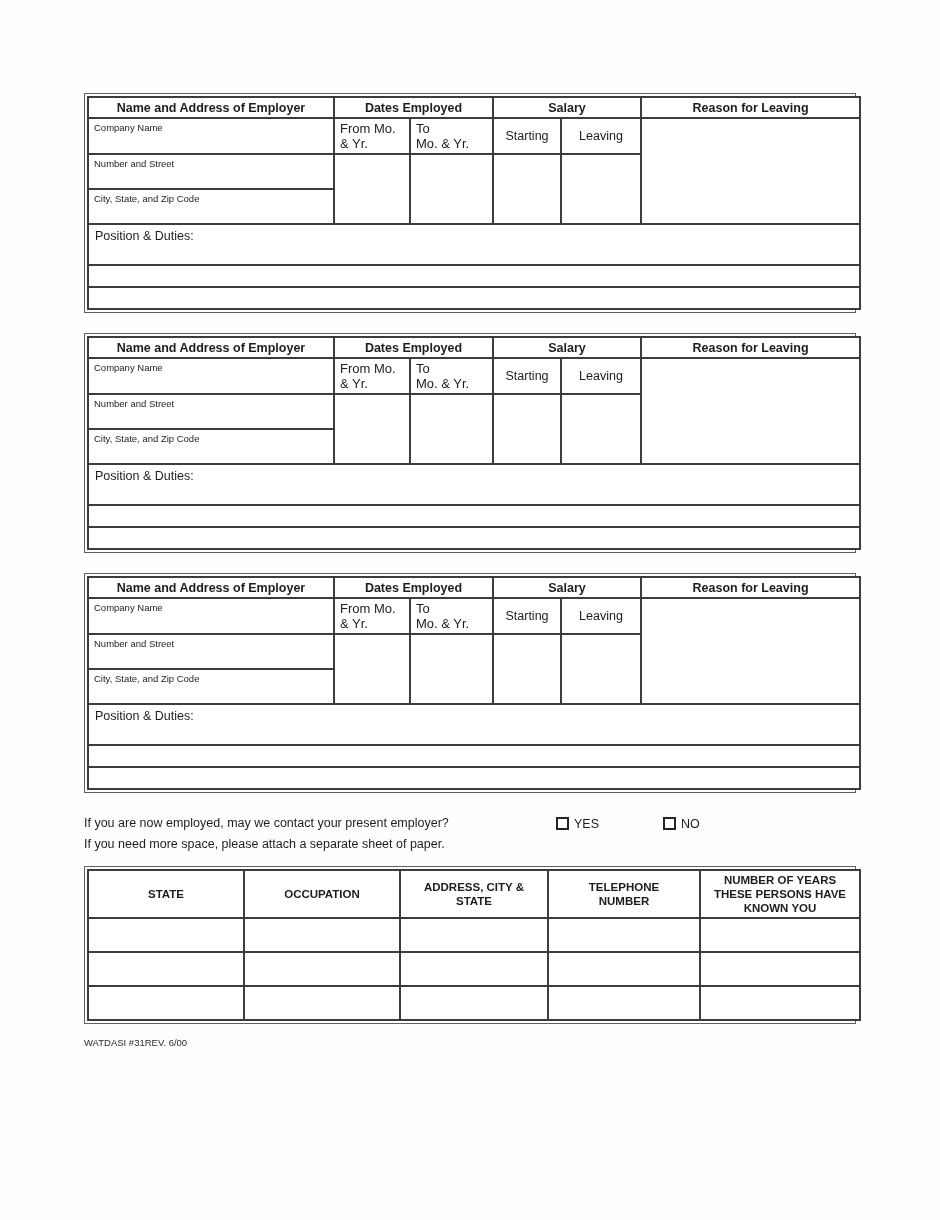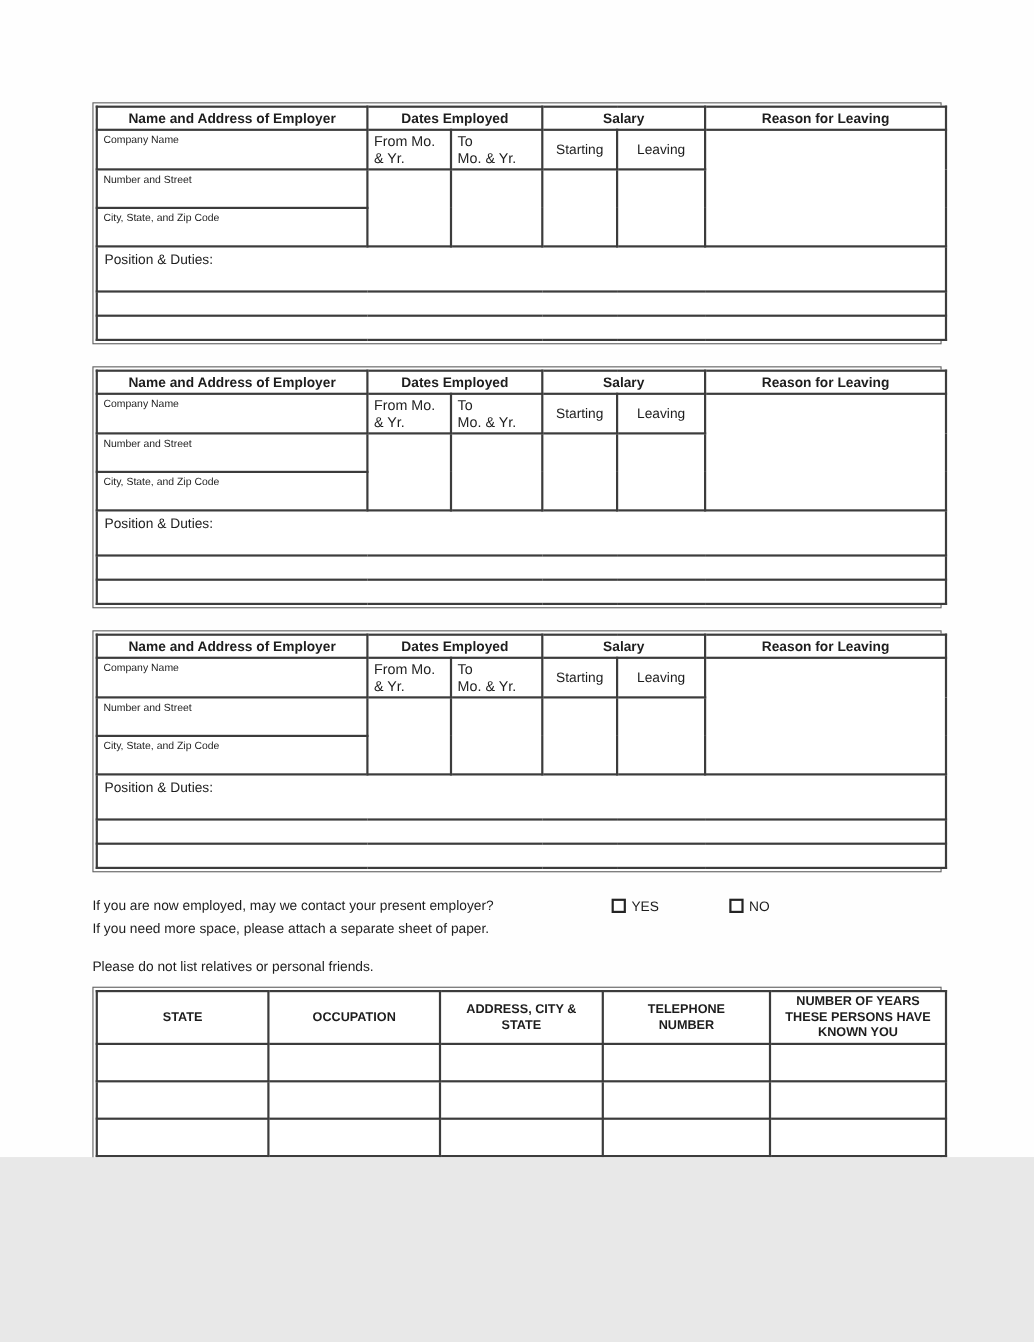--- a/index.html
+++ b/index.html
@@ -1,18 +1,18 @@
 <!DOCTYPE html>
 <html><head>
 <meta charset="utf-8">
 <style>
   * { margin: 0; padding: 0; box-sizing: border-box; }
   html, body { background: #e8e8e8; }
   .page {
-    width: 940px; height: 1052px;
+    width: 940px; height: 1220px;
     background: #fefefe;
     margin: 0 auto;
     position: relative;
     font-family: "Liberation Sans", "DejaVu Sans", sans-serif;
     color: #1d1d1d;
     padding: 93px 84px 0 84px;
   }
 
   
   .tbl-outer {
@@ -248,21 +248,20 @@
       <span class="cb-group cb-yes">
         <span class="cb"></span><span>YES</span>
       </span>
       <span class="cb-group cb-no">
         <span class="cb"></span><span>NO</span>
       </span>
     </div>
     <div class="note-line">If you need more space, please attach a separate sheet of paper.</div>
   </div>
 
-  <div class="ref-note">Please do not list relatives or personal friends.</div>
 
   <div class="tbl-outer ref-outer">
     <table class="ref-table">
       <colgroup>
         <col style="width:156px">
           <col style="width:156px">
           <col style="width:148px">
         <col style="width:152px">
           <col style="width:160px">
       </colgroup>

